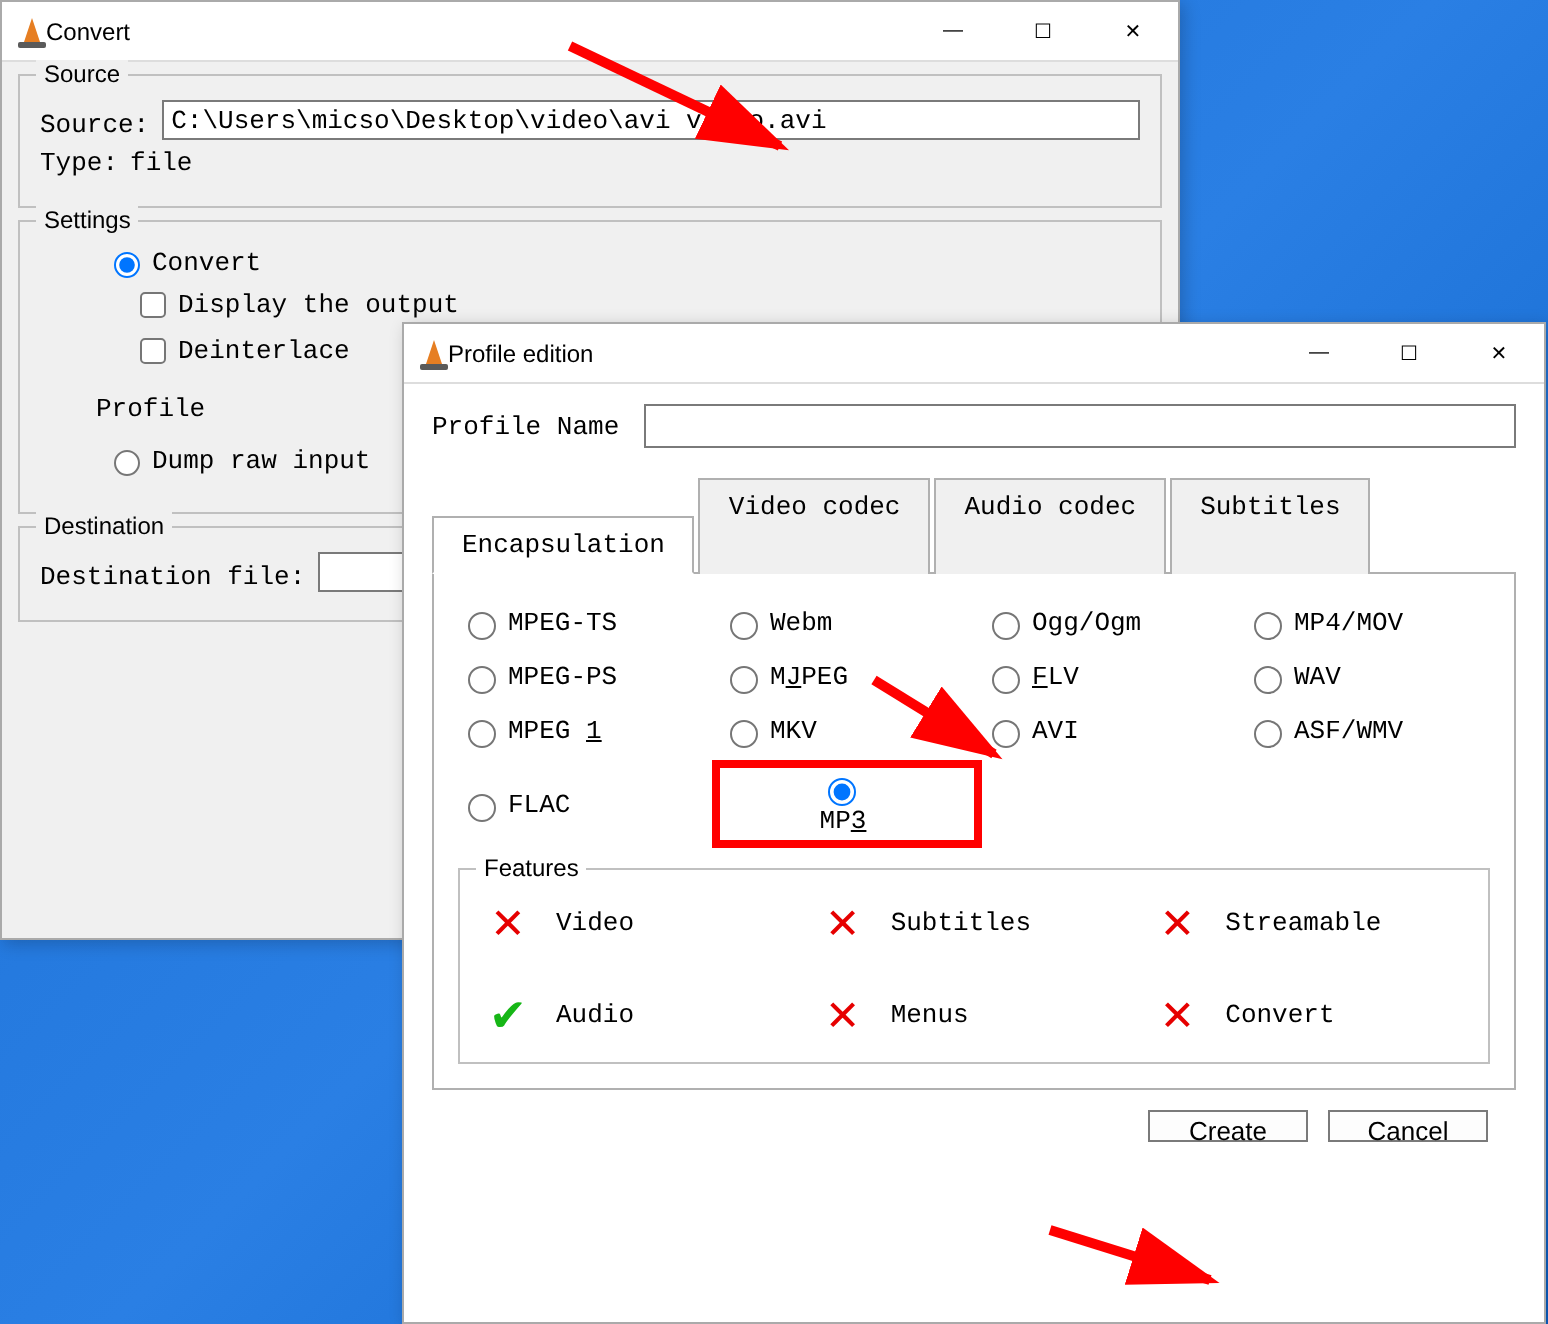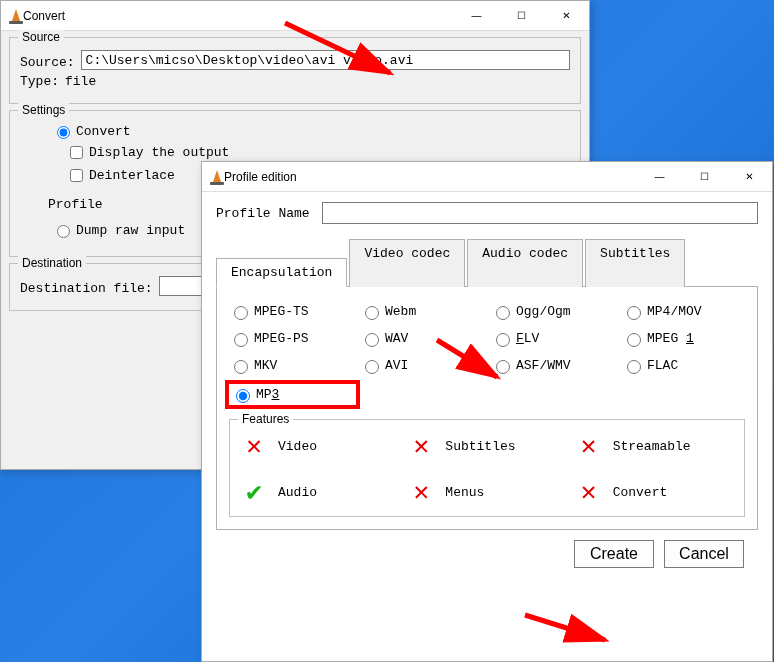--- a/index.html
+++ b/index.html
@@ -105,20 +105,21 @@
     grid-template-columns: repeat(4, 1fr);
     gap: 10px 8px;
     margin-bottom: 14px;
   }
   .opt { display: flex; align-items: center; }
   .opt input { margin-right: 6px; width:14px; height:14px; }
   .mp3-hl {
     border: 4px solid #f00;
     padding: 2px 6px 2px 2px;
     margin:-4px -8px -4px -4px;
+    flex-direction:column;
   }
   .underline { text-decoration: underline; }
   .feat-group {
     border: 1px solid #c0c0c0;
     padding: 12px 10px 10px 10px;
     position: relative;
     margin-top: 6px;
   }
   .feat-title {
     position: absolute; top: -8px; left: 8px;
@@ -132,26 +133,26 @@
   .feat { display: flex; align-items: center; gap: 10px; }
   .mark { width: 28px; height: 28px; display:flex; align-items:center; justify-content:center; font-size: 26px; font-weight: bold; }
   .mark.x { color: #e60000; }
   .mark.v { color: #16b616; }
 
   .btnbar {
     display: flex; justify-content: flex-end;
     gap: 10px; padding: 10px 14px 0 14px;
   }
   .btn {
-    min-width: 80px; height: 28px;
+    min-width: 80px; height: 16px;
     border: 1px solid #7a7a7a;
     background: #fdfdfd;
     padding: 2px 12px;
     cursor: pointer;
-    font-size: 16px;
+    font-size: 13px;
   }
 
   
   .arrow { position: absolute; pointer-events:none; }
 
   
   .bluestrip { position:absolute; left:0; top:477px; width:201px; height:185px; }
 
   
   .cone {
@@ -263,25 +264,29 @@
             <input type="radio" name="enc" style="">
             <span><span>MP4/MOV</span></span>
           </label>
 
         <label class="opt">
             <input type="radio" name="enc" style="">
             <span>MPEG-PS</span>
           </label>
         <label class="opt">
             <input type="radio" name="enc" style="">
+            <span><span>M</span><span class="underline">J</span><span>PEG</span></span>
+          </label>
+        <label class="opt">
+            <input type="radio" name="enc" style="">
+            <span><span class="underline">F</span><span>LV</span></span>
+          </label>
+        <label class="opt">
+            <input type="radio" name="enc" style="">
             <span>WAV</span>
-          </label>
-        <label class="opt">
-            <input type="radio" name="enc" style="">
-            <span><span class="underline">F</span><span>LV</span></span>
           </label>
 
         <label class="opt">
             <input type="radio" name="enc" style="">
             <span><span>MPEG </span><span class="underline">1</span></span>
           </label>
         <label class="opt">
             <input type="radio" name="enc" style="">
             <span>MKV</span>
           </label>

